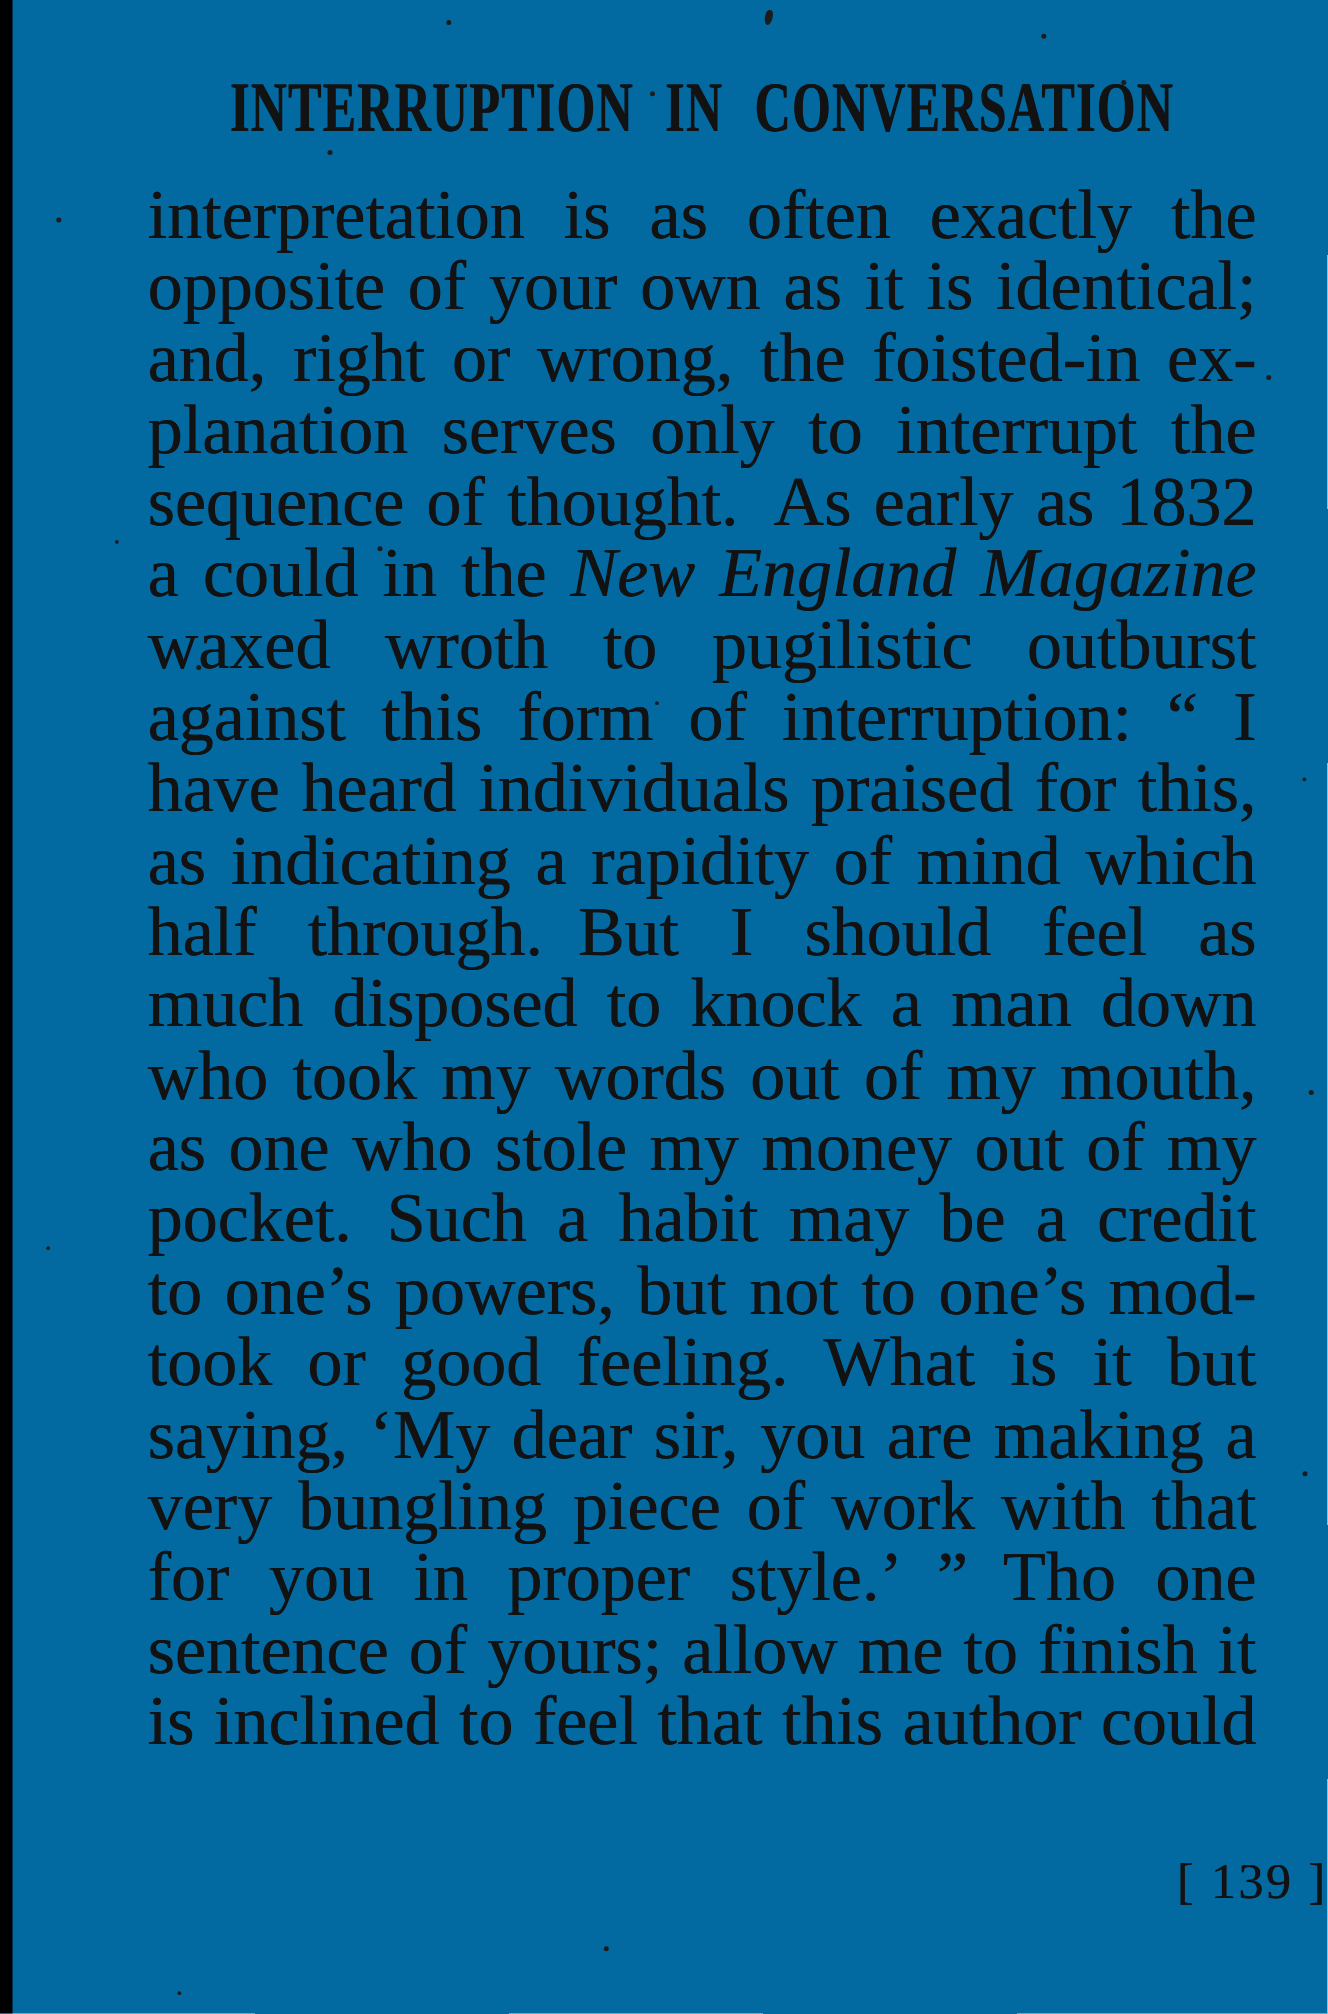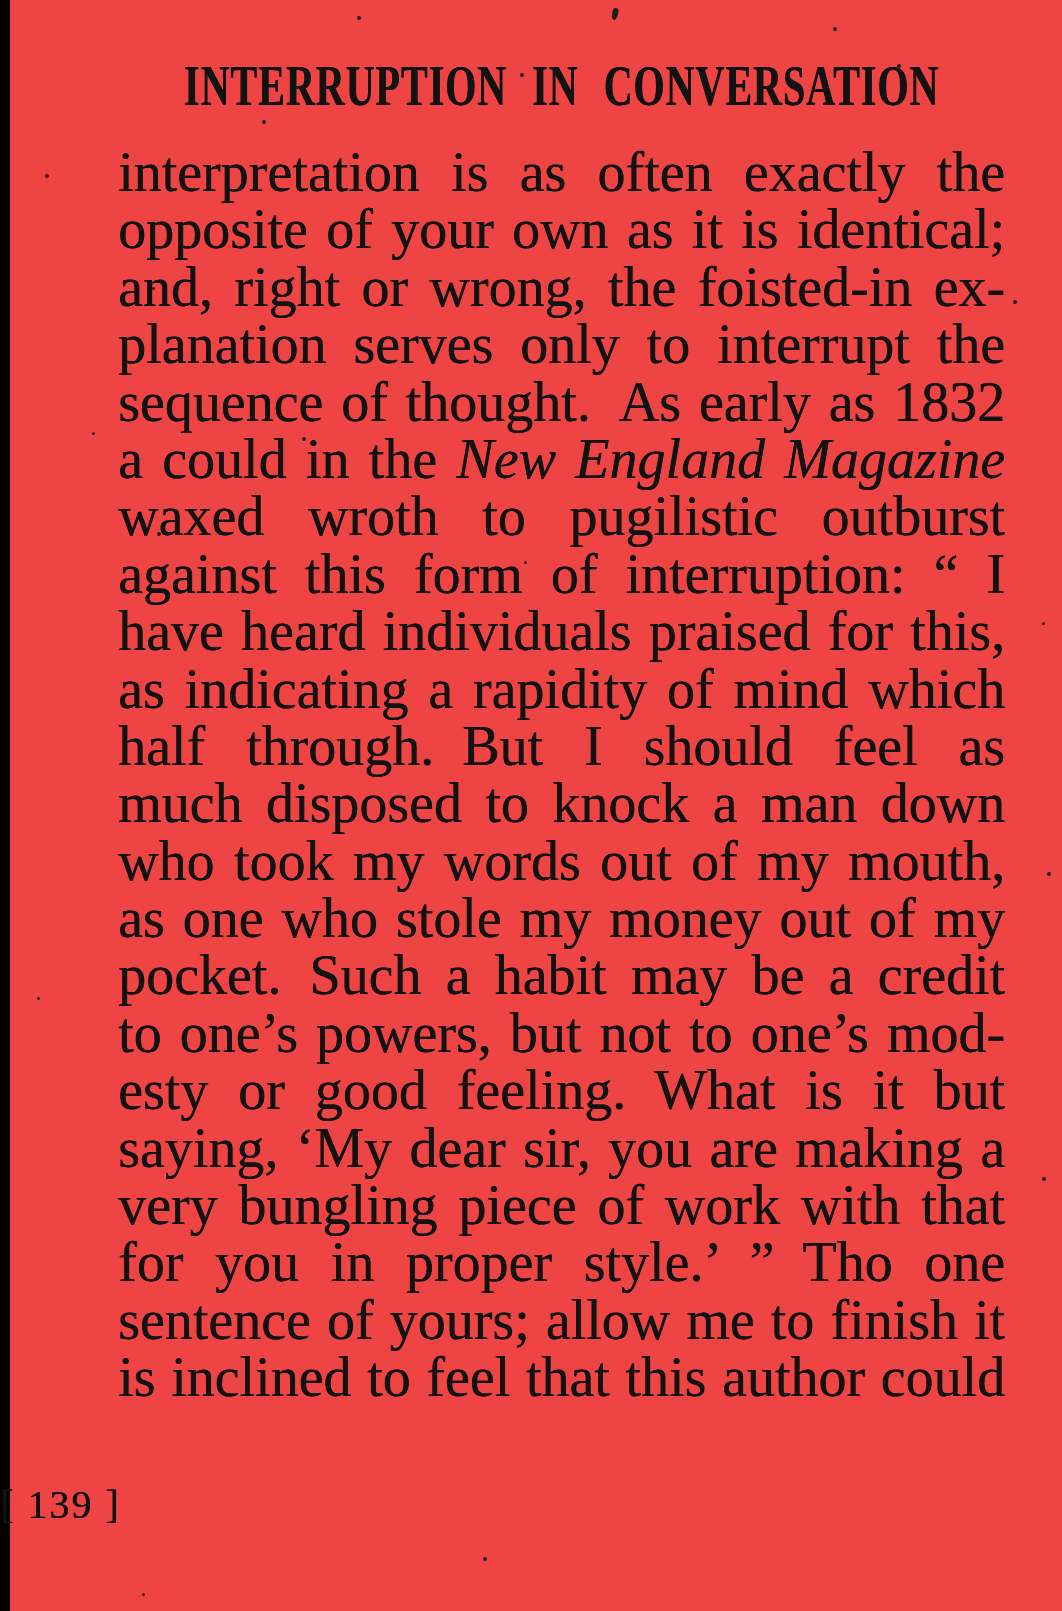--- a/index.html
+++ b/index.html
@@ -4,21 +4,21 @@
 <style>
   html, body {
     margin: 0;
     padding: 0;
     background: #ffffff;
   }
   .page {
     position: relative;
     width: 1062px;
     height: 1611px;
-    background: #ef4444;
+    background: #0369a1;
     overflow: hidden;
     font-family: "Liberation Serif", "DejaVu Serif", serif;
     color: #121212;
   }
   .edge-bar {
     position: absolute;
     left: 0;
     top: 0;
     width: 10px;
     height: 1611px;
@@ -55,21 +55,21 @@
     overflow: visible;
   }
   .italic {
     font-style: italic;
   }
   .folio {
     position: absolute;
     left: 0;
     top: 1481px;
     width: 1062px;
-    text-align: left;
+    text-align: right;
     font-size: 40px;
     letter-spacing: 2px;
     text-shadow: 0.4px 0 0 currentColor;
   }
   .speck {
     position: absolute;
     background: #1c1c1c;
     border-radius: 50%;
   }
   .speck.mark {
@@ -96,21 +96,21 @@
     <div class="line">waxed wroth to pugilistic outburst</div>
     <div class="line">against this form of interruption: “ I</div>
     <div class="line">have heard individuals praised for this,</div>
     <div class="line">as indicating a rapidity of mind which</div>
     <div class="line">half through. But I should feel as</div>
     <div class="line">much disposed to knock a man down</div>
     <div class="line">who took my words out of my mouth,</div>
     <div class="line">as one who stole my money out of my</div>
     <div class="line">pocket. Such a habit may be a credit</div>
     <div class="line">to one’s powers, but not to one’s mod-</div>
-    <div class="line">esty or good feeling. What is it but</div>
+    <div class="line">took or good feeling. What is it but</div>
     <div class="line">saying, ‘My dear sir, you are making a</div>
     <div class="line">very bungling piece of work with that</div>
     <div class="line">for you in proper style.’ ” Tho one</div>
     <div class="line">sentence of yours; allow me to finish it</div>
     <div class="line">is inclined to feel that this author could</div>
   </div>
 
   <div class="folio">[ 139 ]</div>
 
   <span class="speck mark" style="left:612px;top:8px;width:6px;height:12px;"></span>

